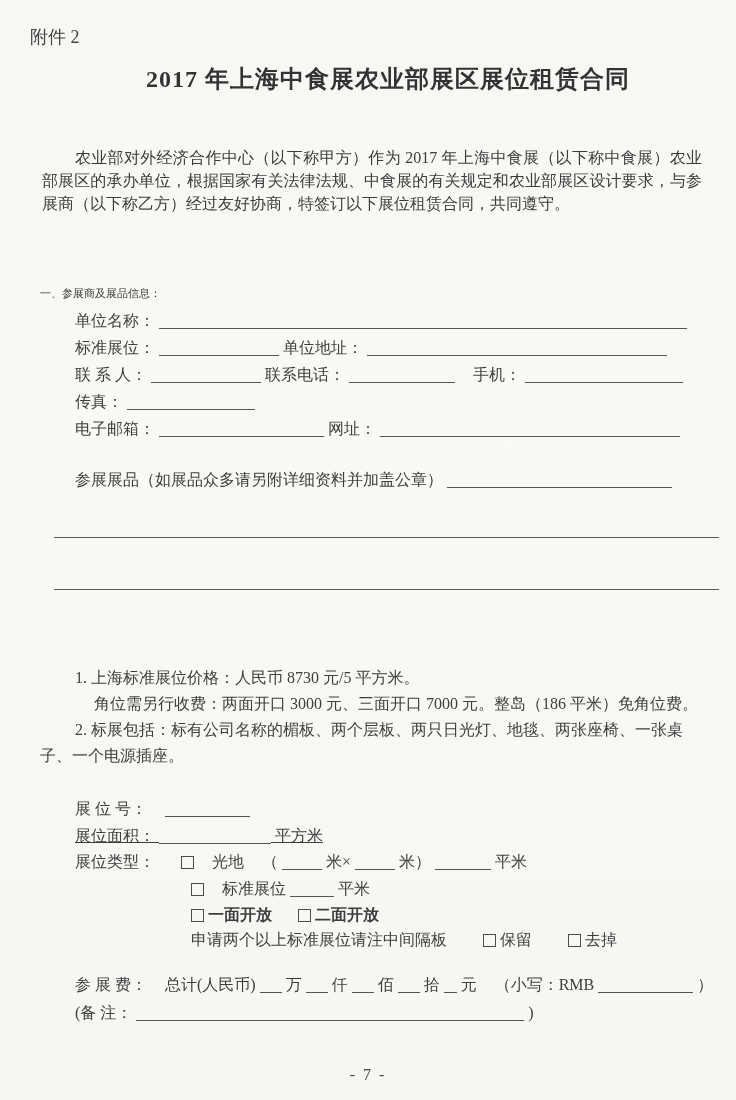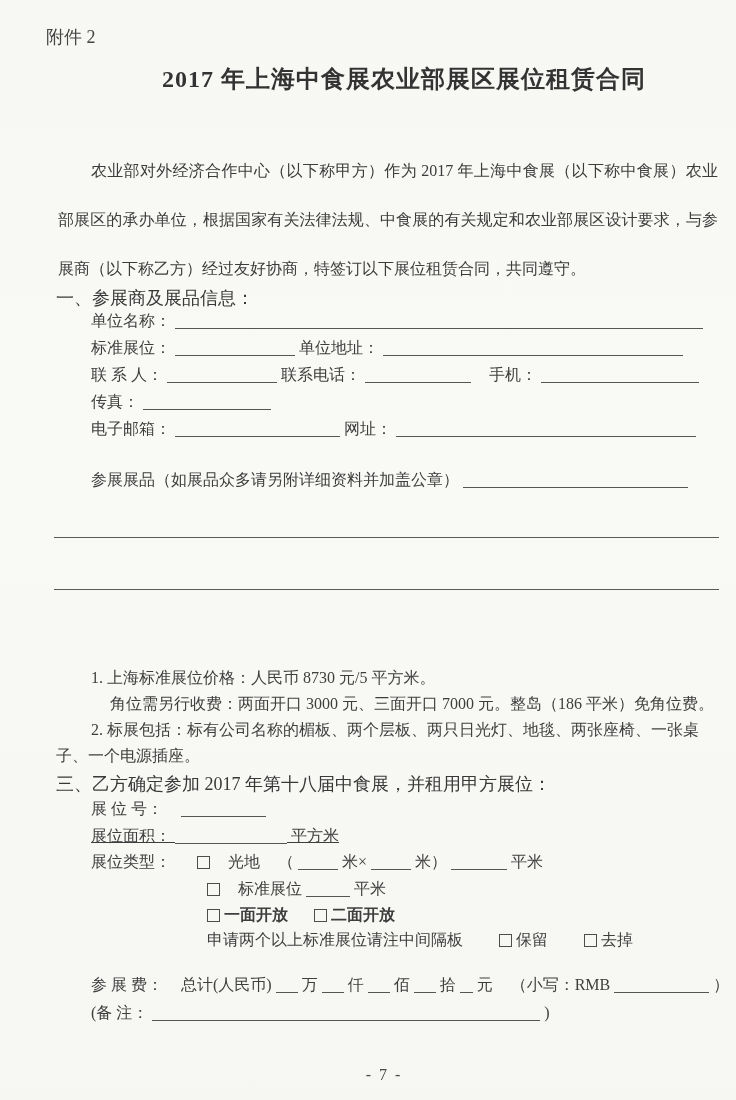--- a/index.html
+++ b/index.html
@@ -9,43 +9,43 @@
   .page {
     position: relative;
     width: 736px;
     height: 1100px;
     background: linear-gradient(180deg, #f7f7f4 0%, #f9f9f6 40%, #f6f6f3 100%);
     color: #3e3e3e;
     font-size: 16px;
     overflow: hidden;
   }
 
-  .abs { position: absolute; white-space: nowrap; margin-left: 16px; }
+  .abs { position: absolute; white-space: nowrap; }
 
   .attachment { font-size: 18px; color: #454545; }
 
   .doc-title {
     width: 736px;
     text-align: center;
     font-size: 24px;
     font-weight: bold;
     letter-spacing: 1px;
     color: #333;
   }
 
   .intro {
     width: 660px;
-    line-height: 49px;
+    line-height: 23px;
     text-indent: 33px;
     text-align: justify;
     white-space: normal;
     color: #3c3c3c;
   }
 
-  .sec-heading { font-size: 18px; color: #383838; }
+  .sec-heading { font-size: 11px; color: #383838; }
 
   .blank {
     display: inline-block;
     border-bottom: 1.5px solid #555;
     height: 15px;
     vertical-align: -3px;
   }
 
   .rule {
     position: absolute;
@@ -131,21 +131,20 @@
 
 
   <div class="abs" style="left:75px; top:668px;">1. 上海标准展位价格：人民币 8730 元/5 平方米。</div>
 
   <div class="abs" style="left:94px; top:694px;">角位需另行收费：两面开口 3000 元、三面开口 7000 元。整岛（186 平米）免角位费。</div>
 
   <div class="abs" style="left:75px; top:720px;">2. 标展包括：标有公司名称的楣板、两个层板、两只日光灯、地毯、两张座椅、一张桌</div>
 
   <div class="abs" style="left:40px; top:746px;">子、一个电源插座。</div>
 
-  <div class="abs sec-heading" style="left:40px; top:772px;">三、乙方确定参加 2017 年第十八届中食展，并租用甲方展位：</div>
 
   <div class="abs" style="left:75px; top:799px;">
     <span>展 位 号：</span>
     <span class="gap-sm"></span>
     <span class="blank" style="width:85px;"></span>
   </div>
 
   <div class="abs" style="left:75px; top:826px;text-decoration:underline;">
     <span>展位面积：</span>
     <span class="blank" style="width:112px;"></span>

